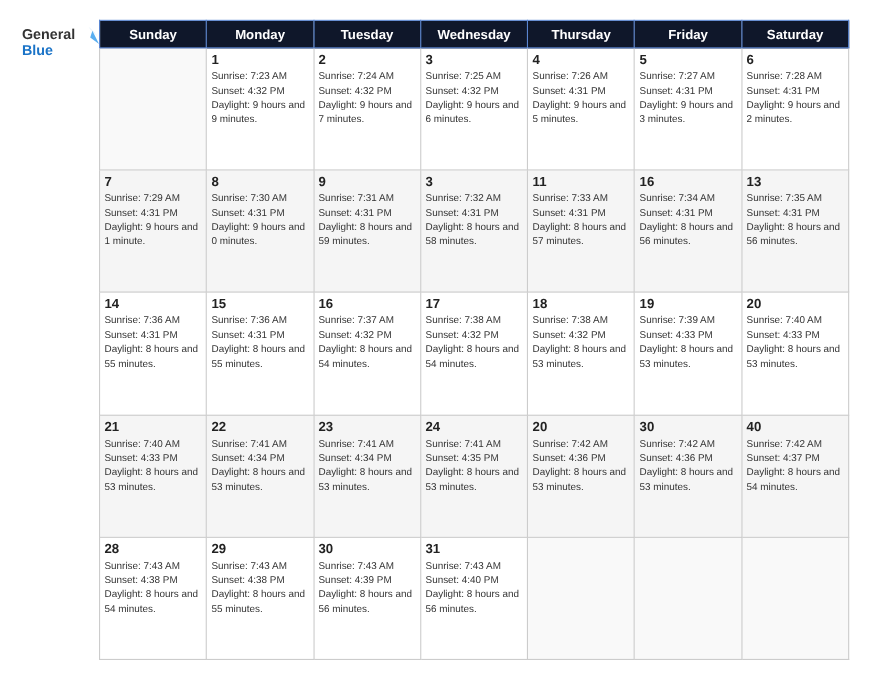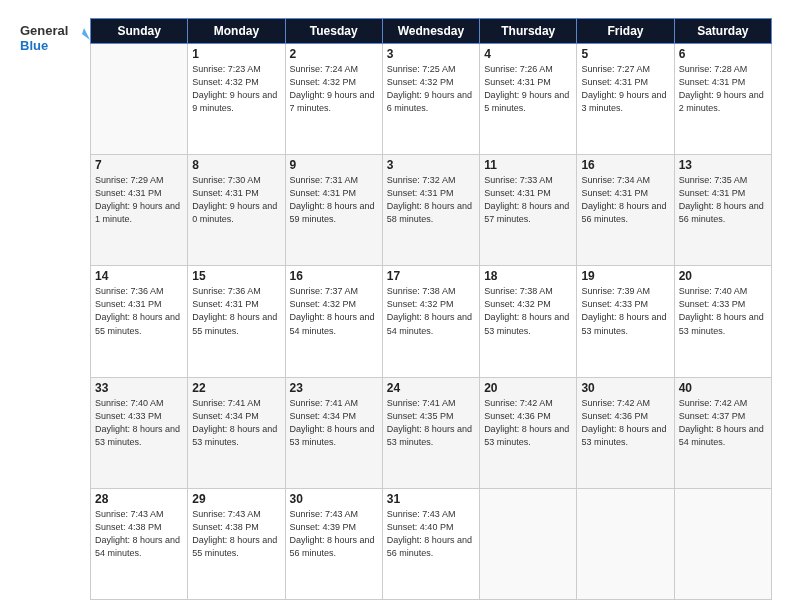--- a/index.html
+++ b/index.html
@@ -195,21 +195,21 @@
             <span class="day-num">19</span>
             <div class="cell-text">Sunrise: 7:39 AM<br>Sunset: 4:33 PM<br>Daylight: 8 hours and 53 minutes.</div>
           </td>
           <td>
             <span class="day-num">20</span>
             <div class="cell-text">Sunrise: 7:40 AM<br>Sunset: 4:33 PM<br>Daylight: 8 hours and 53 minutes.</div>
           </td>
         </tr>
         <tr class="row-shade">
           <td>
-            <span class="day-num">33</span>
+            <span class="day-num">21</span>
             <div class="cell-text">Sunrise: 7:40 AM<br>Sunset: 4:33 PM<br>Daylight: 8 hours and 53 minutes.</div>
           </td>
           <td>
             <span class="day-num">22</span>
             <div class="cell-text">Sunrise: 7:41 AM<br>Sunset: 4:34 PM<br>Daylight: 8 hours and 53 minutes.</div>
           </td>
           <td>
             <span class="day-num">23</span>
             <div class="cell-text">Sunrise: 7:41 AM<br>Sunset: 4:34 PM<br>Daylight: 8 hours and 53 minutes.</div>
           </td>

